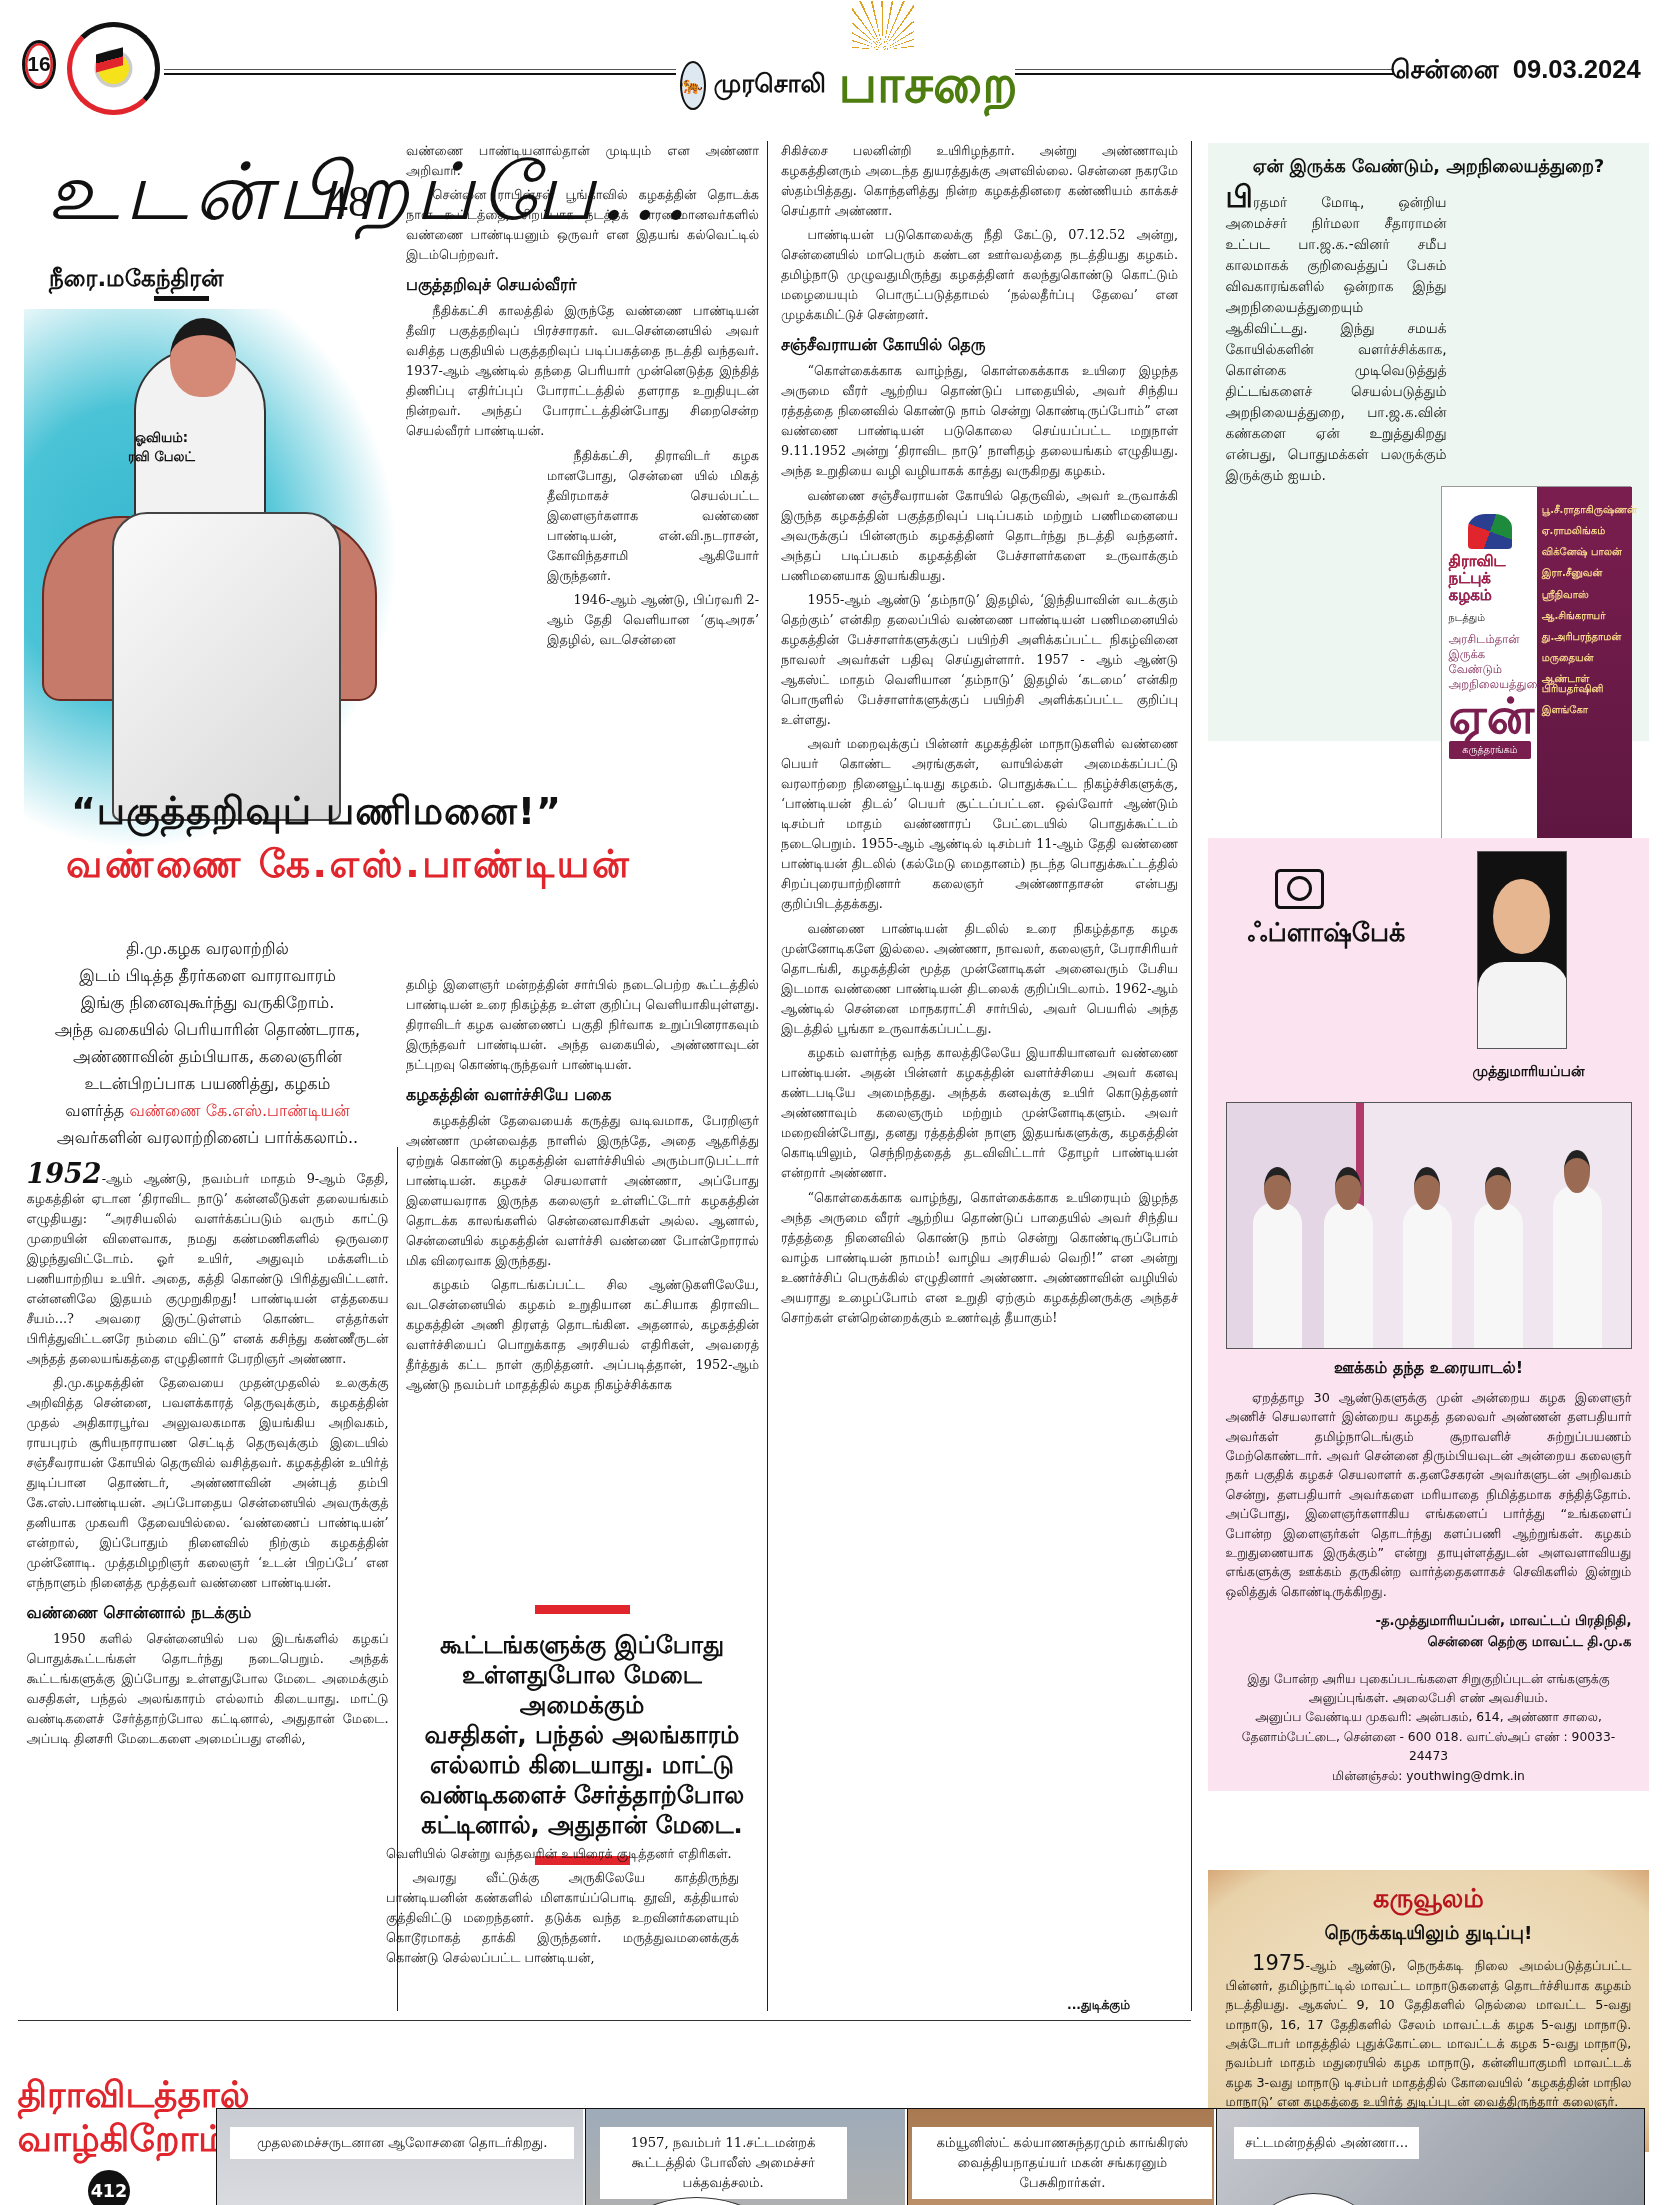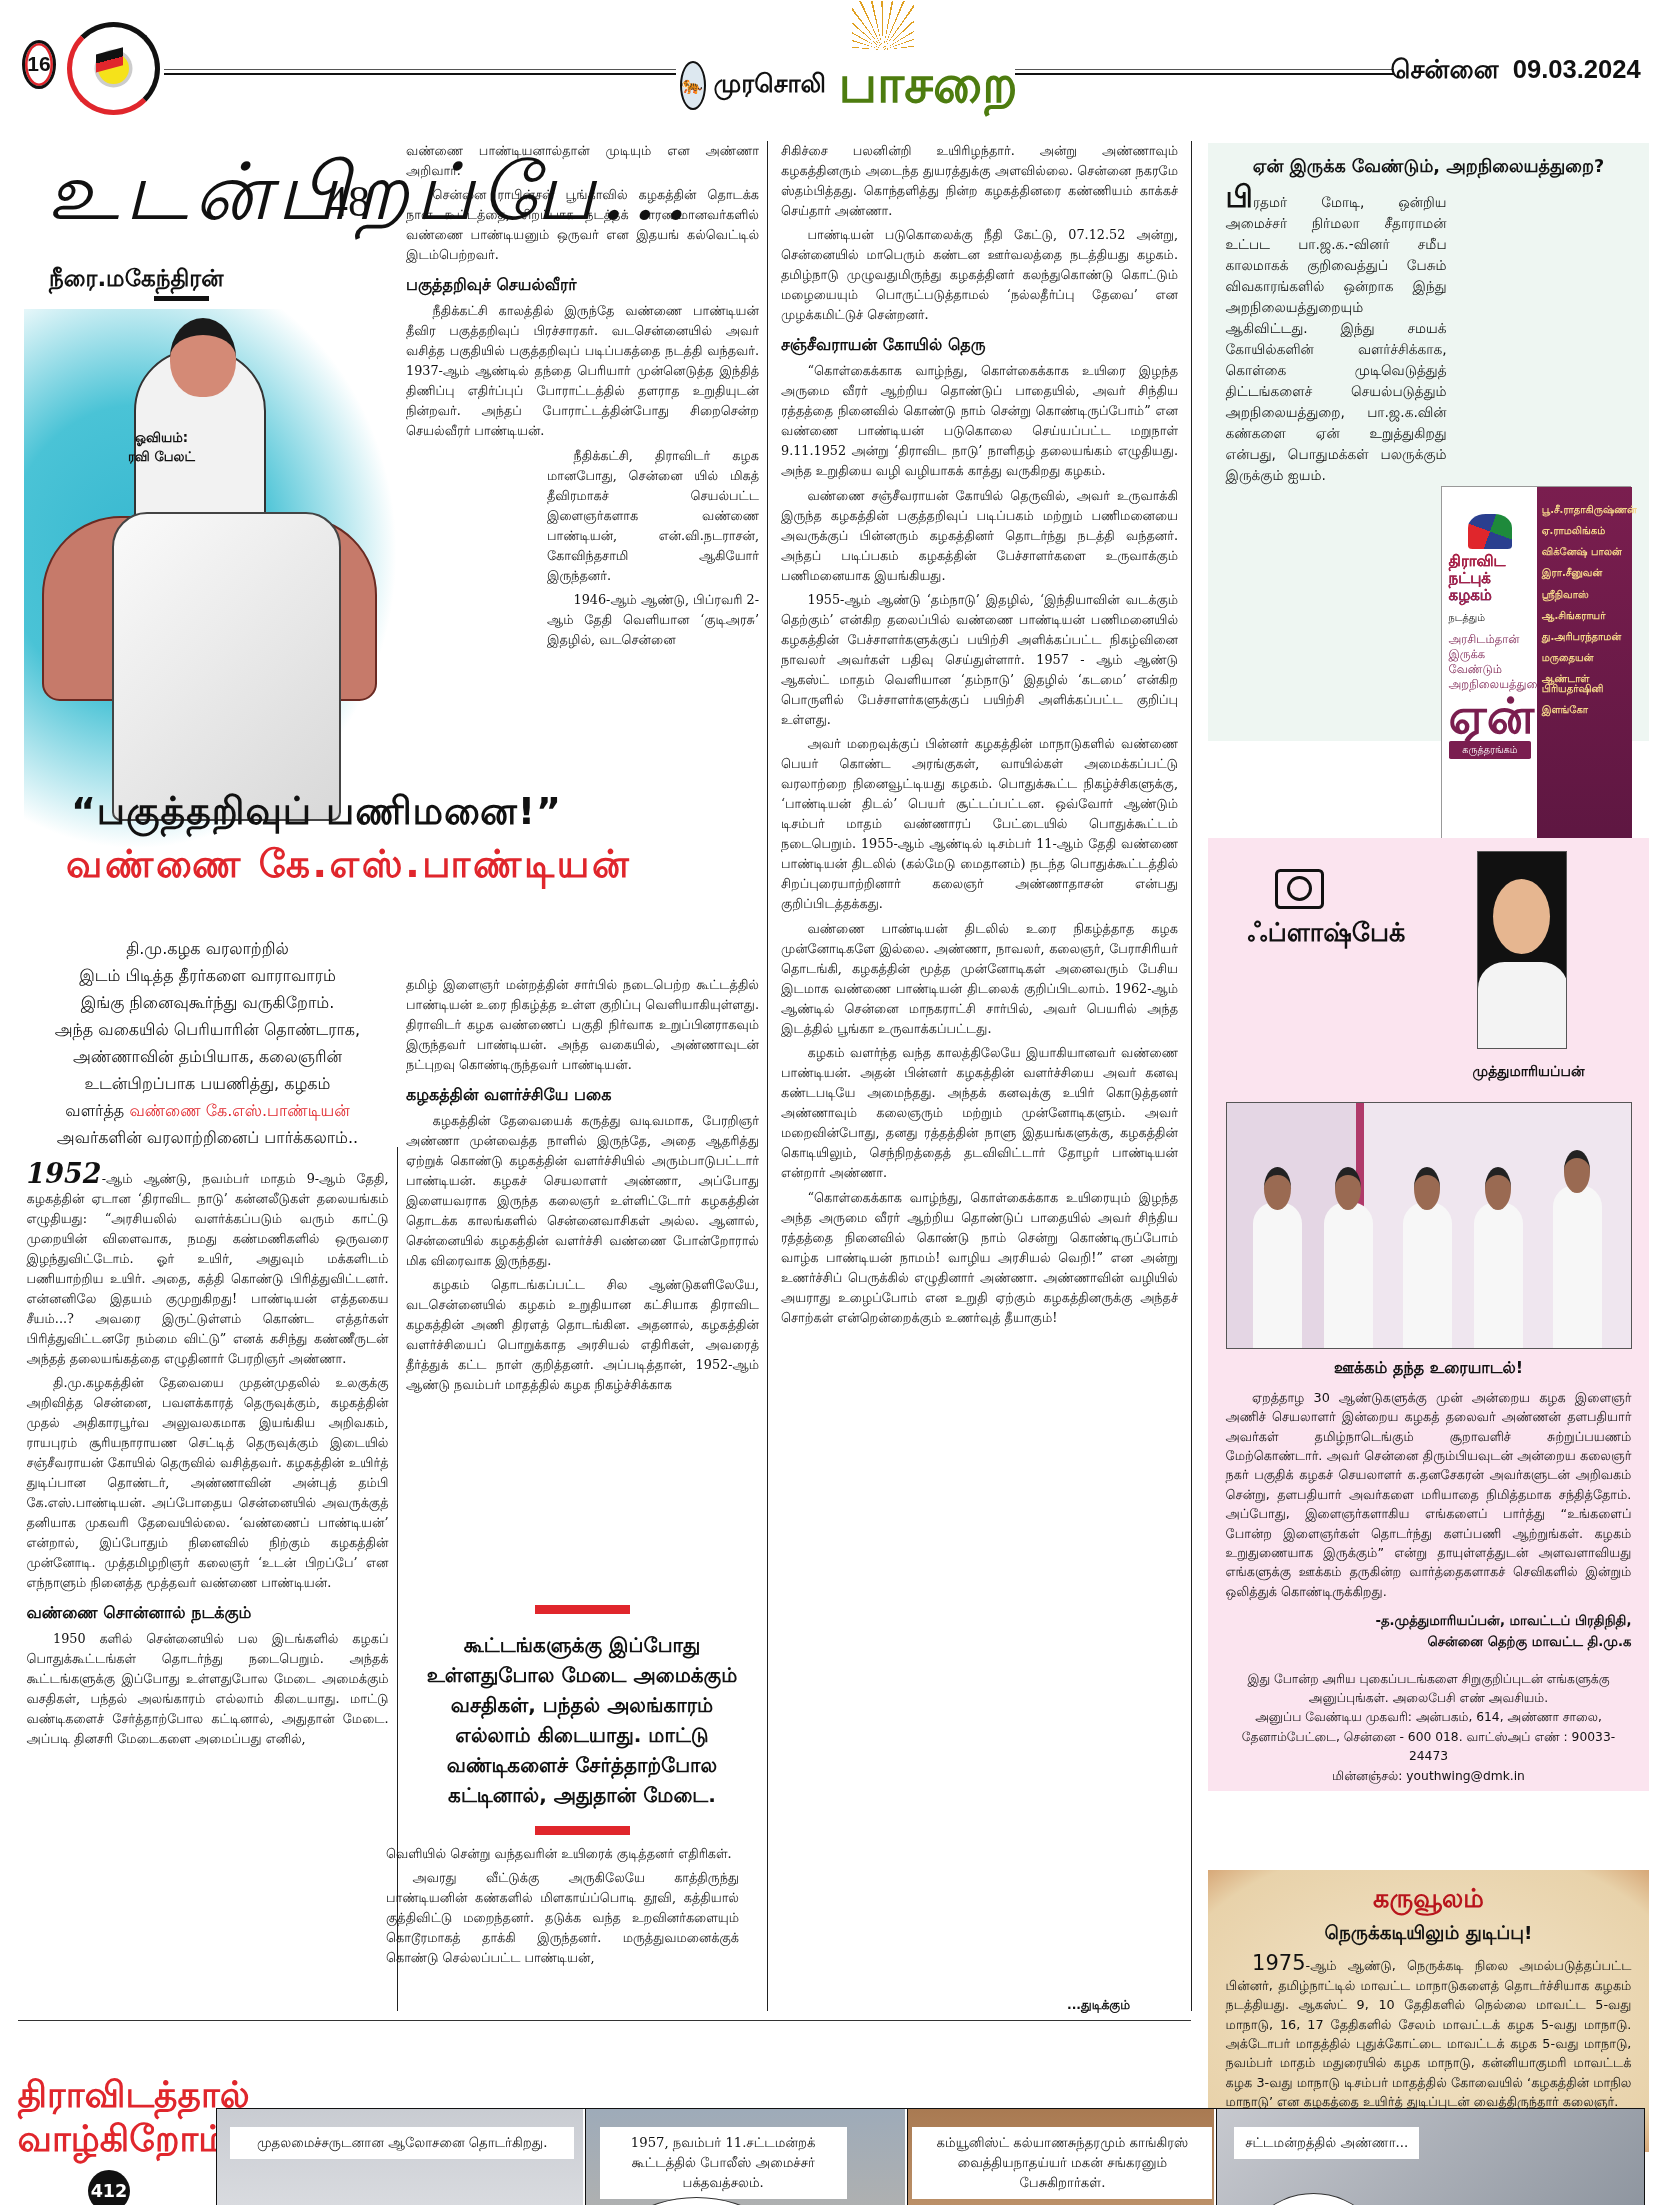--- a/index.html
+++ b/index.html
@@ -45,21 +45,21 @@
   .illus-credit { position: absolute; left: 128px; top: 428px; font-size: 13.2px; font-weight: bold; line-height: 19.4px; text-align: center; }
   .headline-quote { position: absolute; left: 71px; top: 789px; font-size: 38px; font-weight: bold; letter-spacing: 0.9px; }
   .headline-name { position: absolute; left: 66px; top: 842px; font-size: 38px; font-weight: bold; color: #e0262c; letter-spacing: 2.6px; }
   .intro { position: absolute; left: 26.5px; top: 935px; width: 362px; text-align: center; font-size: 16px; line-height: 27px; }
   .intro .red { color: #e0262c; }
 
   
   .vrule { position: absolute; width: 1.3px; background: #222; }
 
   
-  .pullquote { position: absolute; left: 410px; top: 1605px; width: 344px; text-align: center; font-size: 20px; font-weight: bold; line-height: 30px; }
+  .pullquote { position: absolute; left: 410px; top: 1605px; width: 344px; text-align: center; font-size: 24px; font-weight: bold; line-height: 30px; }
   .pullquote .bar { width: 95px; height: 8.8px; background: #e0262c; margin: 0 auto; }
 
   
   .box-temple { position: absolute; left: 1208px; top: 143px; width: 441px; height: 598px; background: #eef6f2; padding: 13.2px 17.6px; }
   .box-temple h2 { font-size: 17.6px; text-align: center; margin-bottom: 7px; font-weight: bold; }
   .box-temple .text { font-size: 13.7px; line-height: 21px; text-align: justify; }
   .box-temple .lead { float: left; width: 221px; }
   .box-temple .lead .dropcap { font-size: 30px; font-weight: bold; }
   .poster { float: right; width: 190px; height: 397px; border: 0.9px solid #999; display:flex; }
   .poster .left { width: 95px; background: #fff; padding: 26.5px 6.2px 4.4px; font-size: 9.7px; line-height: 12.3px; }

